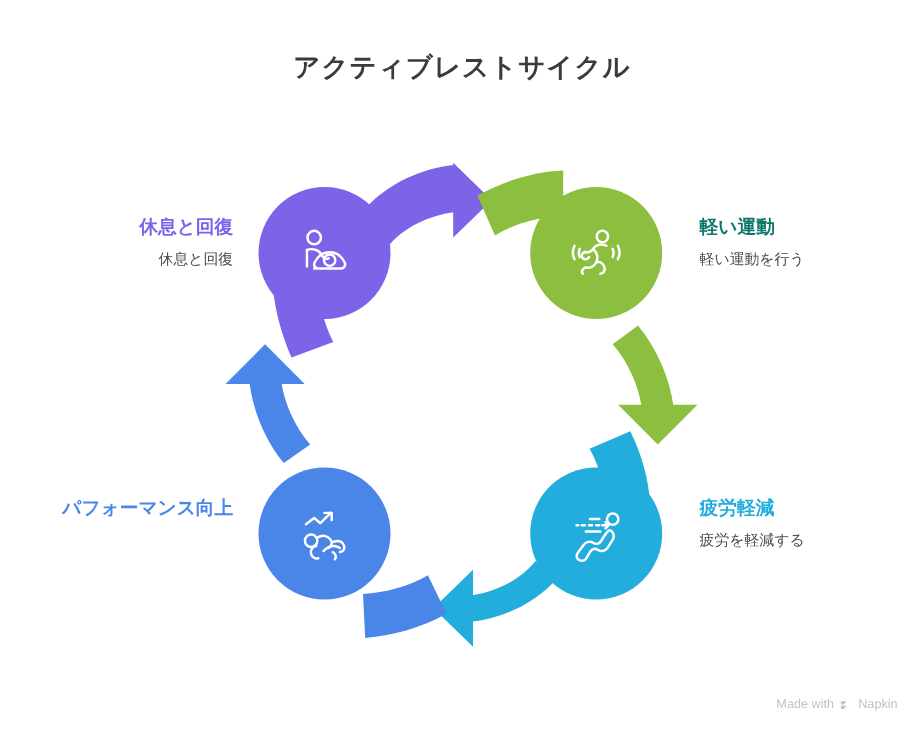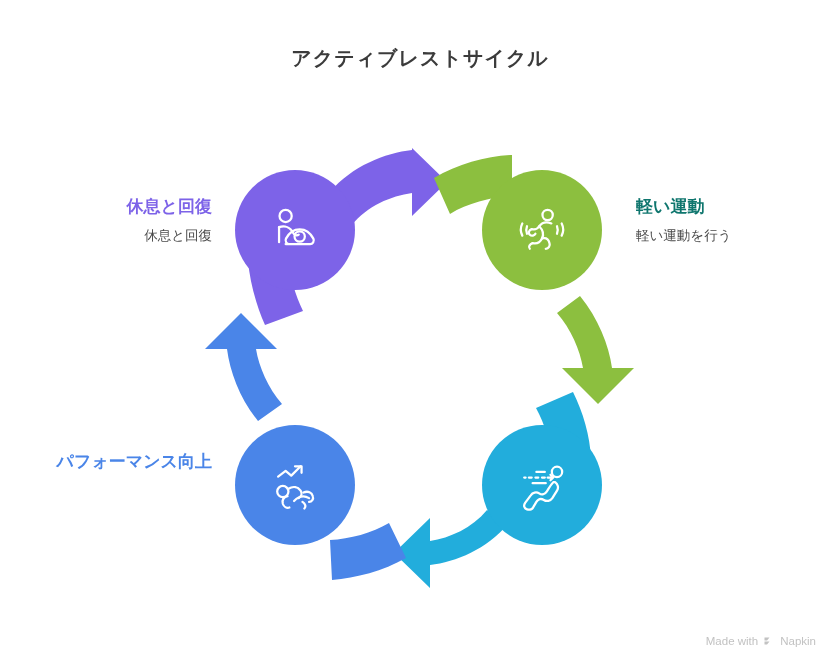--- a/index.html
+++ b/index.html
@@ -8,21 +8,21 @@
     background:#ffffff;
     font-family:"Liberation Sans","DejaVu Sans",sans-serif;
     overflow:hidden;
   }
   #stage { position:relative; width:840px; height:663px; background:#fff; }
 
   
   #title {
     position:absolute; left:0; top:45px; width:840px;
     text-align:center;
-    font-size:20px; font-weight:bold; color:#3b3b3b;
+    font-size:24px; font-weight:bold; color:#3b3b3b;
     letter-spacing:1px;
   }
 
   
   #cycle { position:absolute; left:0; top:0; width:840px; height:663px; }
 
   
   .node {
     position:absolute; width:120px; height:120px; border-radius:50%;
     display:flex; align-items:center; justify-content:center;
@@ -152,20 +152,24 @@
   <div class="lbl left" id="lbl-rest">
     <div class="hd" style="color:#7d63e8;">休息と回復</div>
     <div class="sb">休息と回復</div>
   </div>
 
   <div class="lbl right" id="lbl-light">
     <div class="hd" style="color:#0f766e;">軽い運動</div>
     <div class="sb">軽い運動を行う</div>
   </div>
 
+  <div class="lbl right" id="lbl-fatigue">
+    <div class="hd" style="color:#22addc;">疲労軽減</div>
+    <div class="sb">疲労を軽減する</div>
+  </div>
 
   <div class="lbl left" id="lbl-perf">
     <div class="hd" style="color:#4a85e8;">パフォーマンス向上</div>
   </div>
 
   <div id="footer">
     <span>Made with</span>
     <svg viewBox="0 0 24 24" fill="#c2c2c2">
       <path d="M3 5 L13 5 L8 11 L3 11 Z"></path>
       <path d="M3 13 L13 13 L8 19 L3 19 Z"></path>

